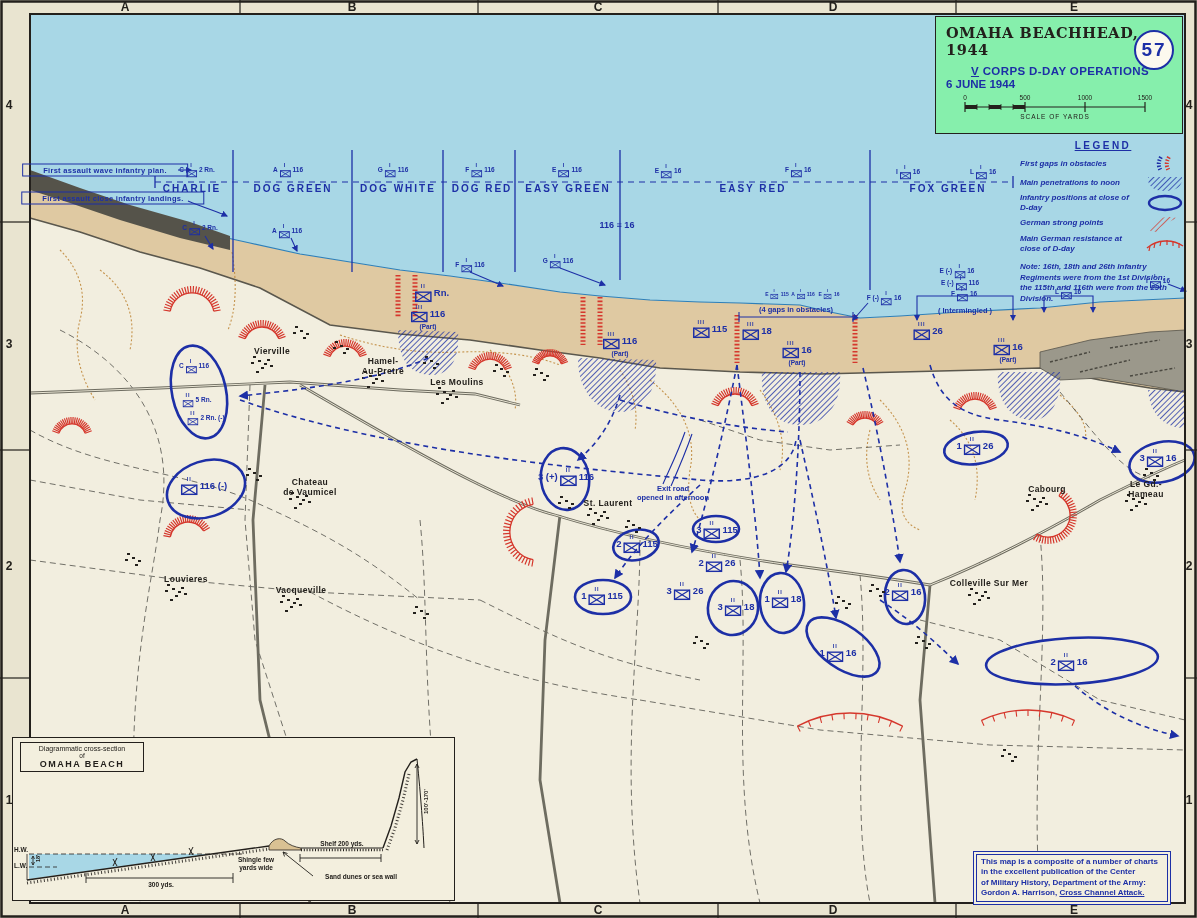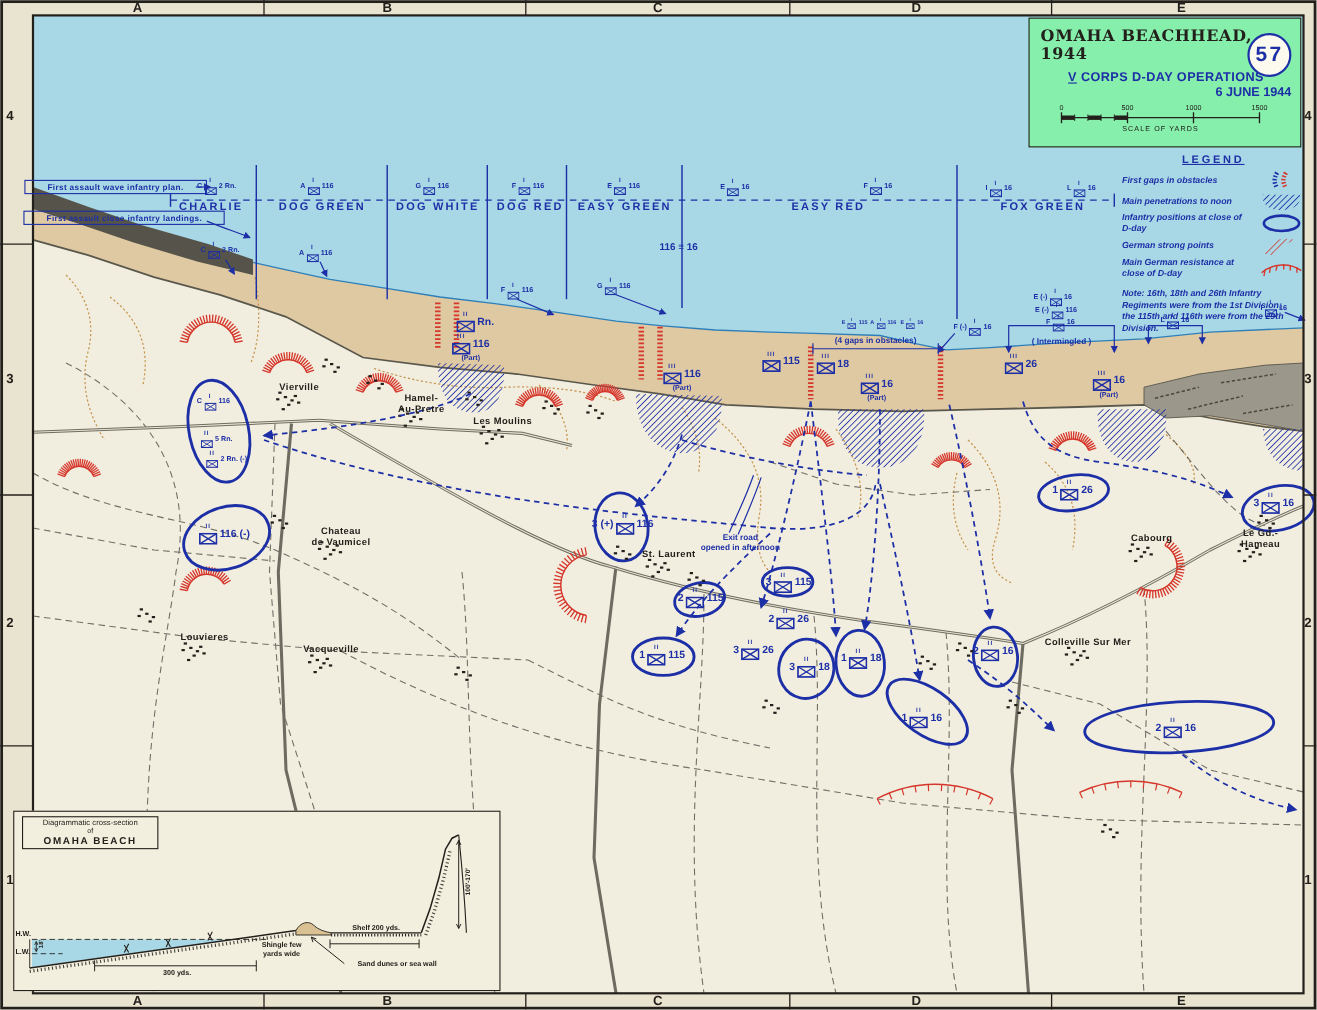--- a/index.html
+++ b/index.html
@@ -41,21 +41,21 @@
     z-index:38;line-height:1.2;}
   
   .titlebox{left:935px;top:16px;width:248px;height:118px;background:#86efac;
     border:1.6px solid var(--ink);z-index:50;box-sizing:border-box;padding:7px 8px 4px 10px;}
   .tb-title{color:var(--ink);font:bold 14.5px "DejaVu Serif",serif;letter-spacing:.6px;}
   .tb-num{position:absolute;right:8px;top:13px;width:36px;height:36px;border:2.5px solid var(--blue);
     border-radius:50%;color:var(--blue);font:bold 19px "Liberation Sans",sans-serif;
     display:flex;align-items:center;justify-content:center;letter-spacing:2px;background:#fcf9ee;}
   .tb-sub{color:var(--blue);font:bold 11.5px "Liberation Sans",sans-serif;text-align:center;
     margin-top:7px;letter-spacing:.4px;}
-  .tb-sub2{color:var(--blue);font:bold 11.5px "Liberation Sans",sans-serif;text-align:right;margin-top:1px;}
+  .tb-sub2{color:var(--blue);font:bold 11.5px "Liberation Sans",sans-serif;text-align:left;margin-top:1px;}
   .uline{text-decoration:underline;}
   .tb-scale{display:block;margin:5px auto 0 auto;}
   
   .legend{position:absolute;left:1020px;top:140px;width:166px;z-index:40;}
   .lg-title{color:var(--blue);font:bold 10px "Liberation Sans",sans-serif;letter-spacing:2.5px;
     text-decoration:underline;text-align:center;margin-bottom:4px;}
   .lg-row{display:flex;justify-content:space-between;align-items:center;margin-bottom:1px;}
   .lg-label{color:var(--blue);font:bold italic 8px/1.2 "Liberation Sans",sans-serif;width:118px;}
   .lg-sym{width:42px;flex:none;display:flex;justify-content:center;}
   .lg-note{margin-top:9px;color:var(--blue);font:bold italic 8px/1.3 "Liberation Sans",sans-serif;width:150px;}
@@ -580,20 +580,26 @@
     <div class="ins-lbl" style="left:1px;top:108px;">H.W.</div>
     <div class="ins-lbl" style="left:1px;top:124px;">L.W.</div>
     <div class="ins-lbl rot90" style="left:22px;top:117px;font-size:5.5px;">18'</div>
     <div class="ins-lbl" style="left:124px;top:143px;width:48px;">300 yds.</div>
     <div class="ins-lbl" style="left:222px;top:118px;width:42px;">Shingle few yards wide</div>
     <div class="ins-lbl" style="left:303px;top:135px;width:90px;">Sand dunes or sea wall</div>
     <div class="ins-lbl" style="left:290px;top:102px;width:78px;">Shelf 200 yds.</div>
     <div class="ins-lbl rot90" style="left:394px;top:60px;font-size:6px;width:40px;">100'-170'</div>
   </div>
 
+  <div class="abs srcnote">
+    <div>This map is a composite of a number of charts</div>
+    <div>in the excellent publication of the Center</div>
+    <div>of Military History, Department of the Army:</div>
+    <div><span>Gordon A. Harrison, </span><span class="uline">Cross Channel Attack.</span></div>
+  </div>
 
 <div class="grid-ch ctr" style="left: 125px; top: 7px;">A</div>
     <div class="grid-ch ctr" style="left: 125px; top: 910px;">A</div>
     <div class="grid-ch ctr" style="left: 352px; top: 7px;">B</div>
     <div class="grid-ch ctr" style="left: 352px; top: 910px;">B</div>
     <div class="grid-ch ctr" style="left: 598px; top: 7px;">C</div>
     <div class="grid-ch ctr" style="left: 598px; top: 910px;">C</div>
     <div class="grid-ch ctr" style="left: 833px; top: 7px;">D</div>
     <div class="grid-ch ctr" style="left: 833px; top: 910px;">D</div>
     <div class="grid-ch ctr" style="left: 1074px; top: 7px;">E</div>

